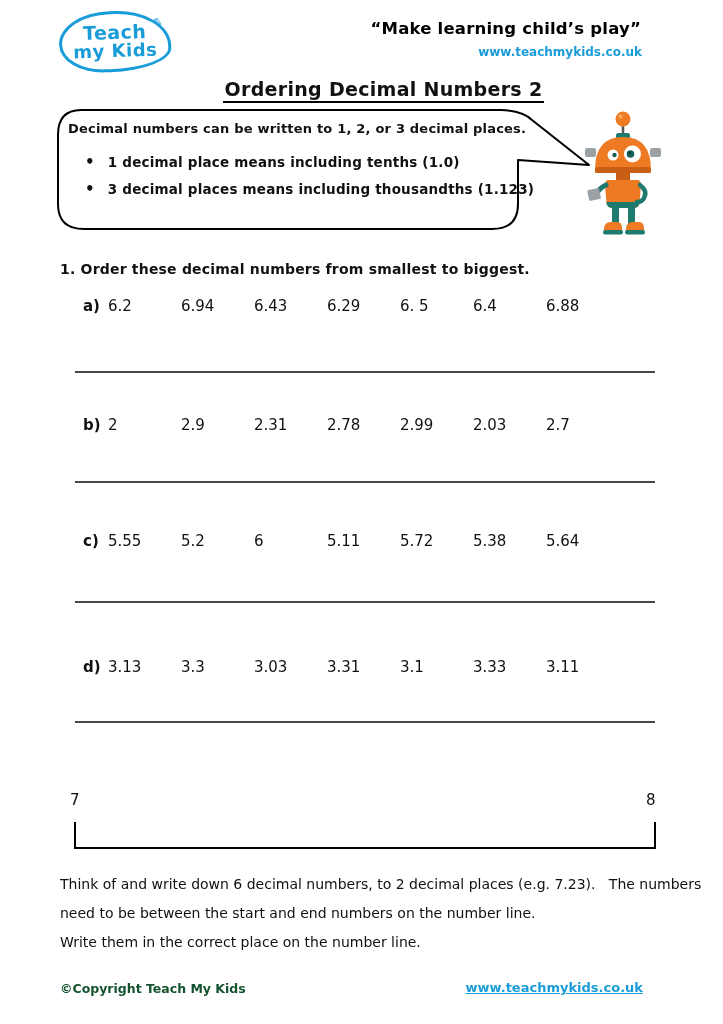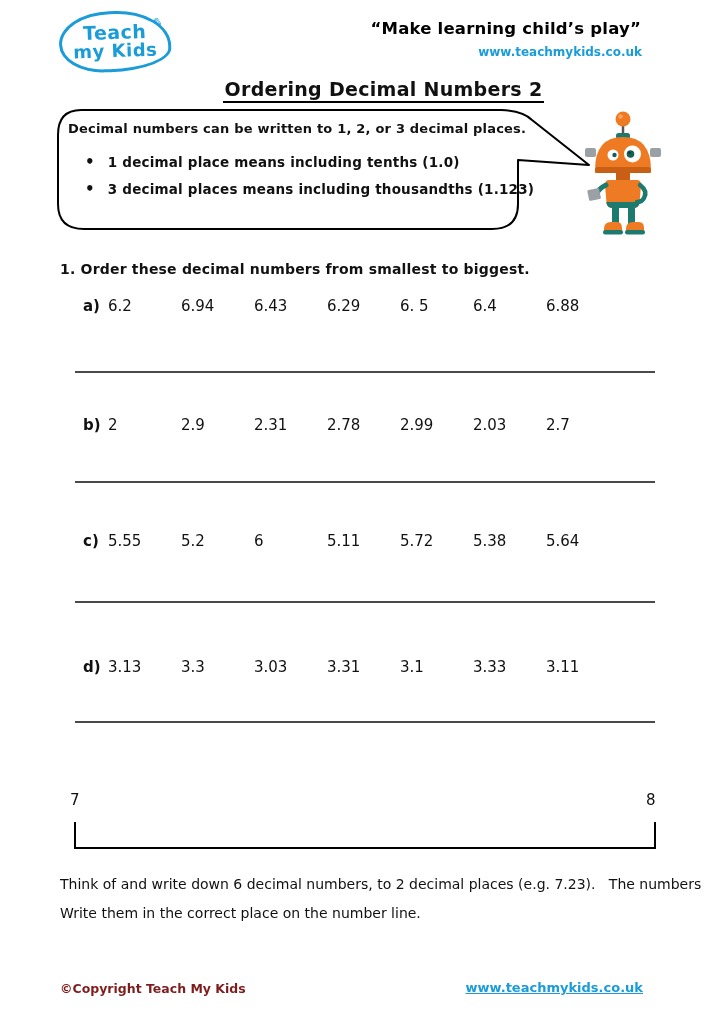--- a/index.html
+++ b/index.html
@@ -51,21 +51,21 @@
   .q2-heading { left:60px; top:763px; }
   .nl-label { font-size:15px; }
   .nl-start { left:70px; top:791px; }
   .nl-end { left:646px; top:791px; }
   .numberline { left:74px; top:820px; width:582px; height:30px; }
 
   .para { left:60px; top:870px; width:640px; font-size:14px; }
   .para div { line-height:29px; white-space:pre; }
 
   
-  .footer-left { left:60px; top:981px; font-size:12.5px; font-weight:bold; color:#7f1d1d; }
+  .footer-left { left:60px; top:981px; font-size:12.5px; font-weight:bold; color:#14532d; }
   .footer-right { right:80px; top:980px; font-size:13px; font-weight:bold; color:#1a9cd8; text-decoration:underline; }
 </style>
 </head>
 <body>
 
 <div class="page">
 
   <div class="abs logo">
     <span class="logo-line l1">Teach</span>
     <span class="logo-line l2">my Kids</span>
@@ -172,19 +172,20 @@
   <div class="abs nl-label nl-start">7</div>
   <div class="abs nl-label nl-end">8</div>
   <div class="abs numberline">
     <svg viewBox="0 0 582 30" width="582" height="30">
       <path d="M 1 2 L 1 28 L 581 28 L 581 2" fill="none" stroke="#000" stroke-width="2"></path>
     </svg>
   </div>
 
   <div class="abs para">
     <div>Think of and write down 6 decimal numbers, to 2 decimal places (e.g. 7.23).   The numbers</div>
+    <div>need to be between the start and end numbers on the number line.</div>
     <div>Write them in the correct place on the number line.</div>
   </div>
 
   <div class="abs footer-left">©Copyright Teach My Kids</div>
   <div class="abs footer-right">www.teachmykids.co.uk</div>
 
 </div>
 
 </body></html>

